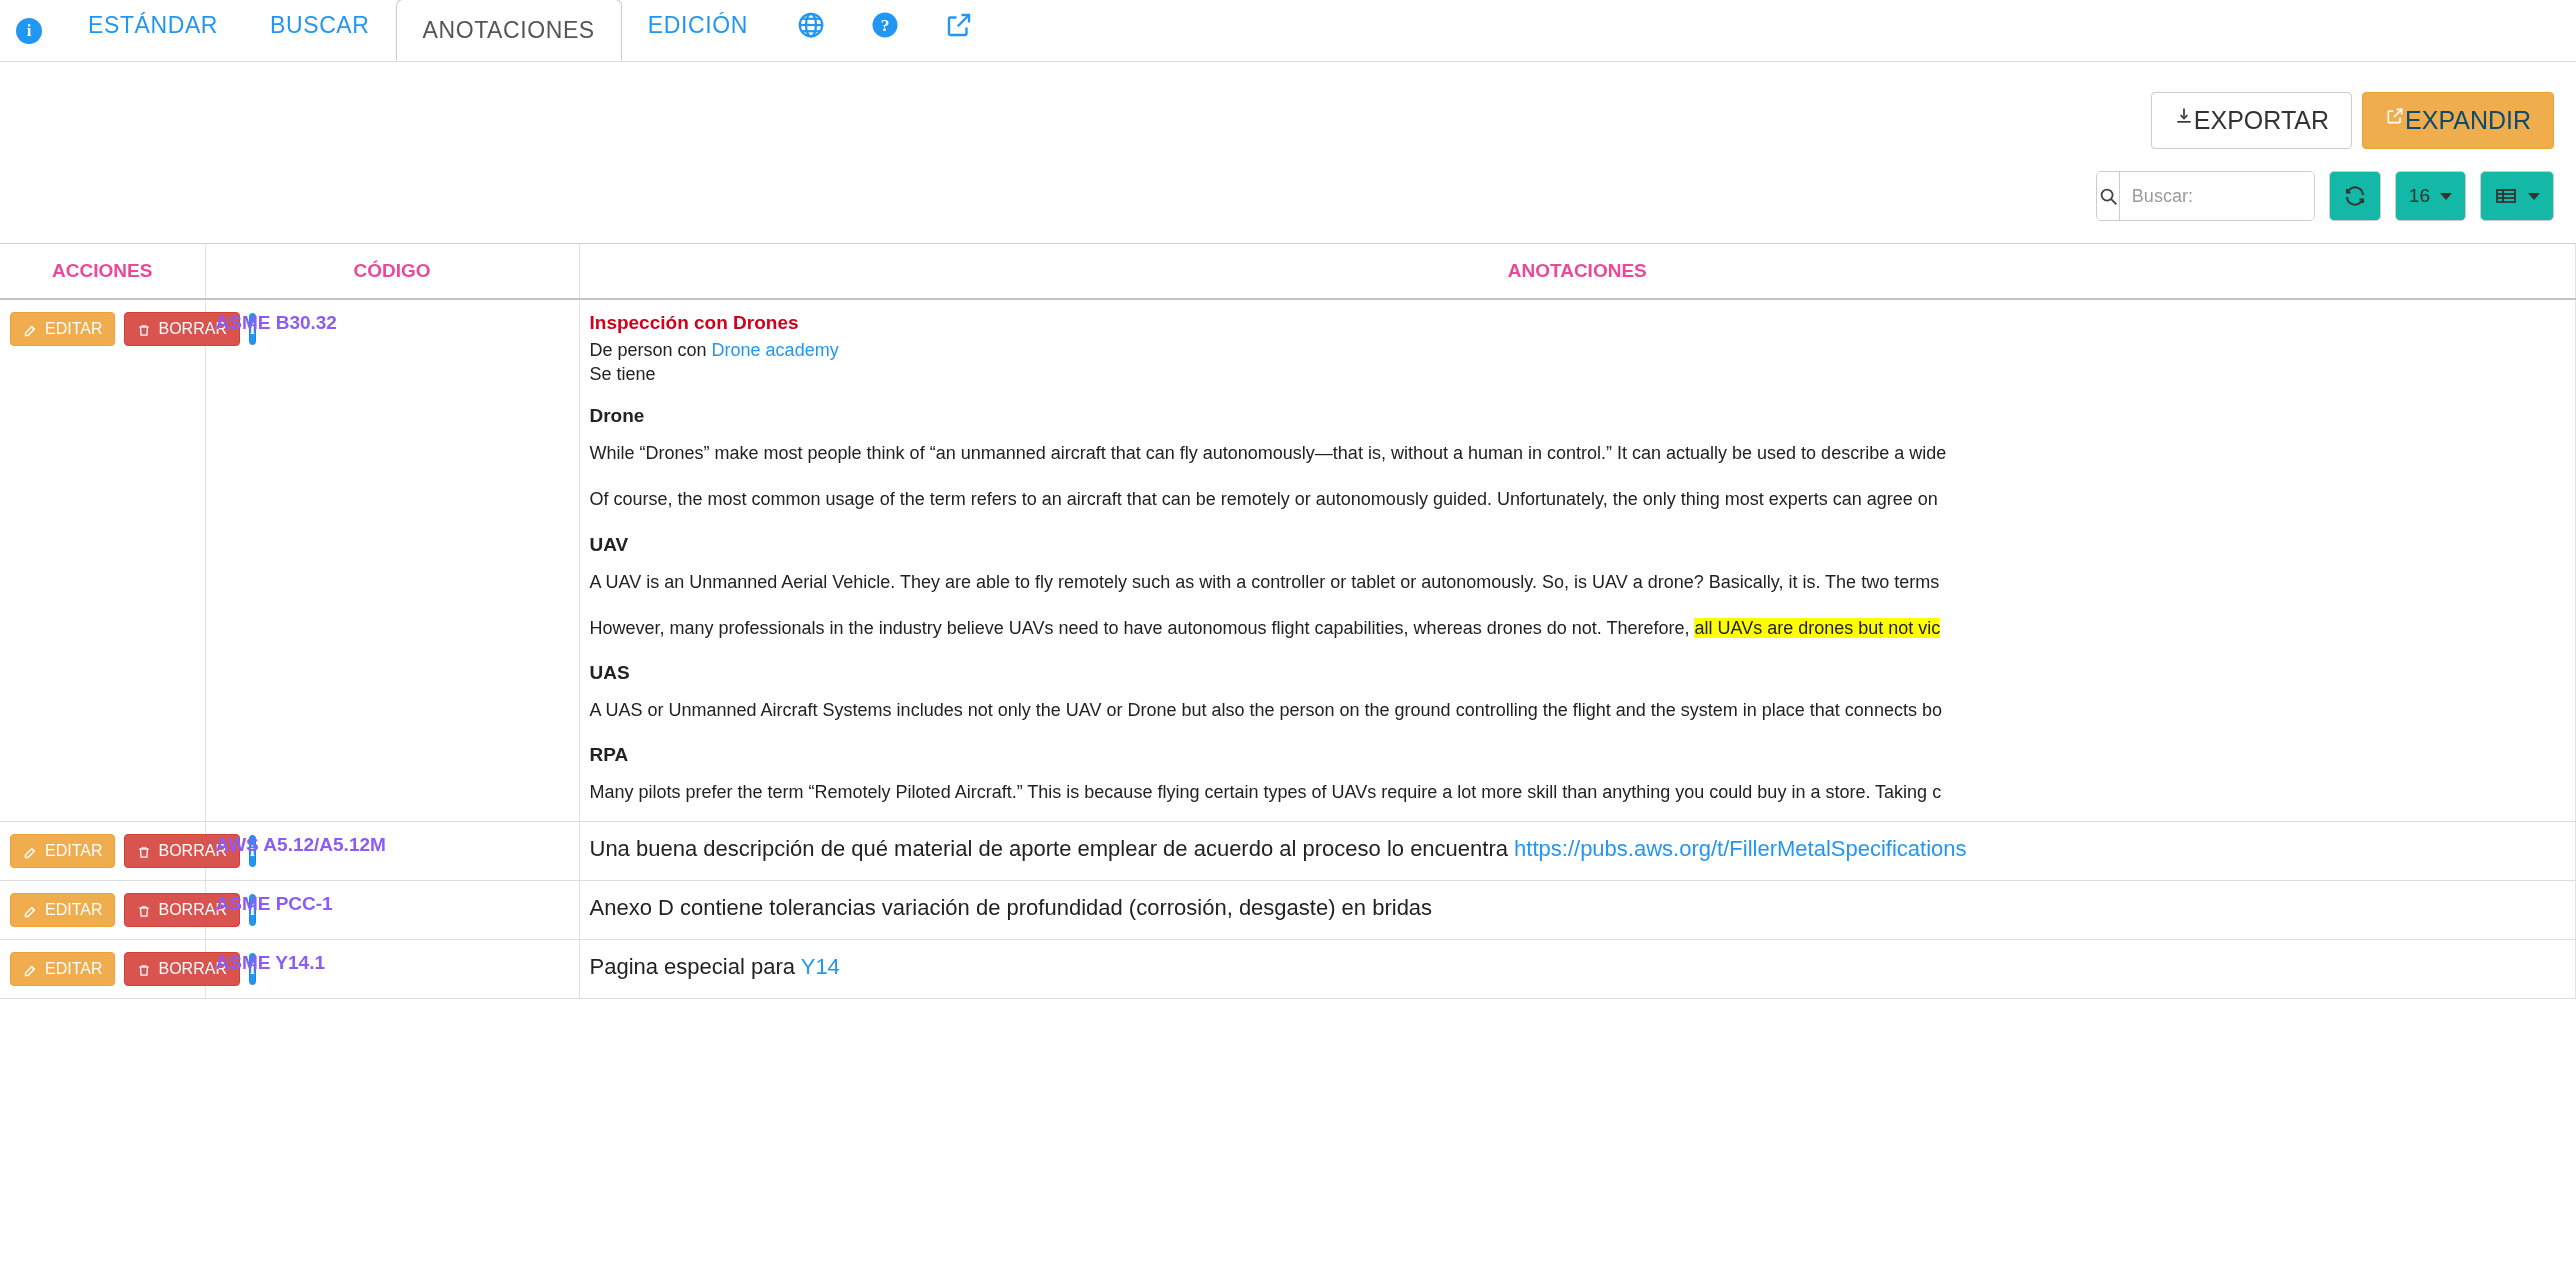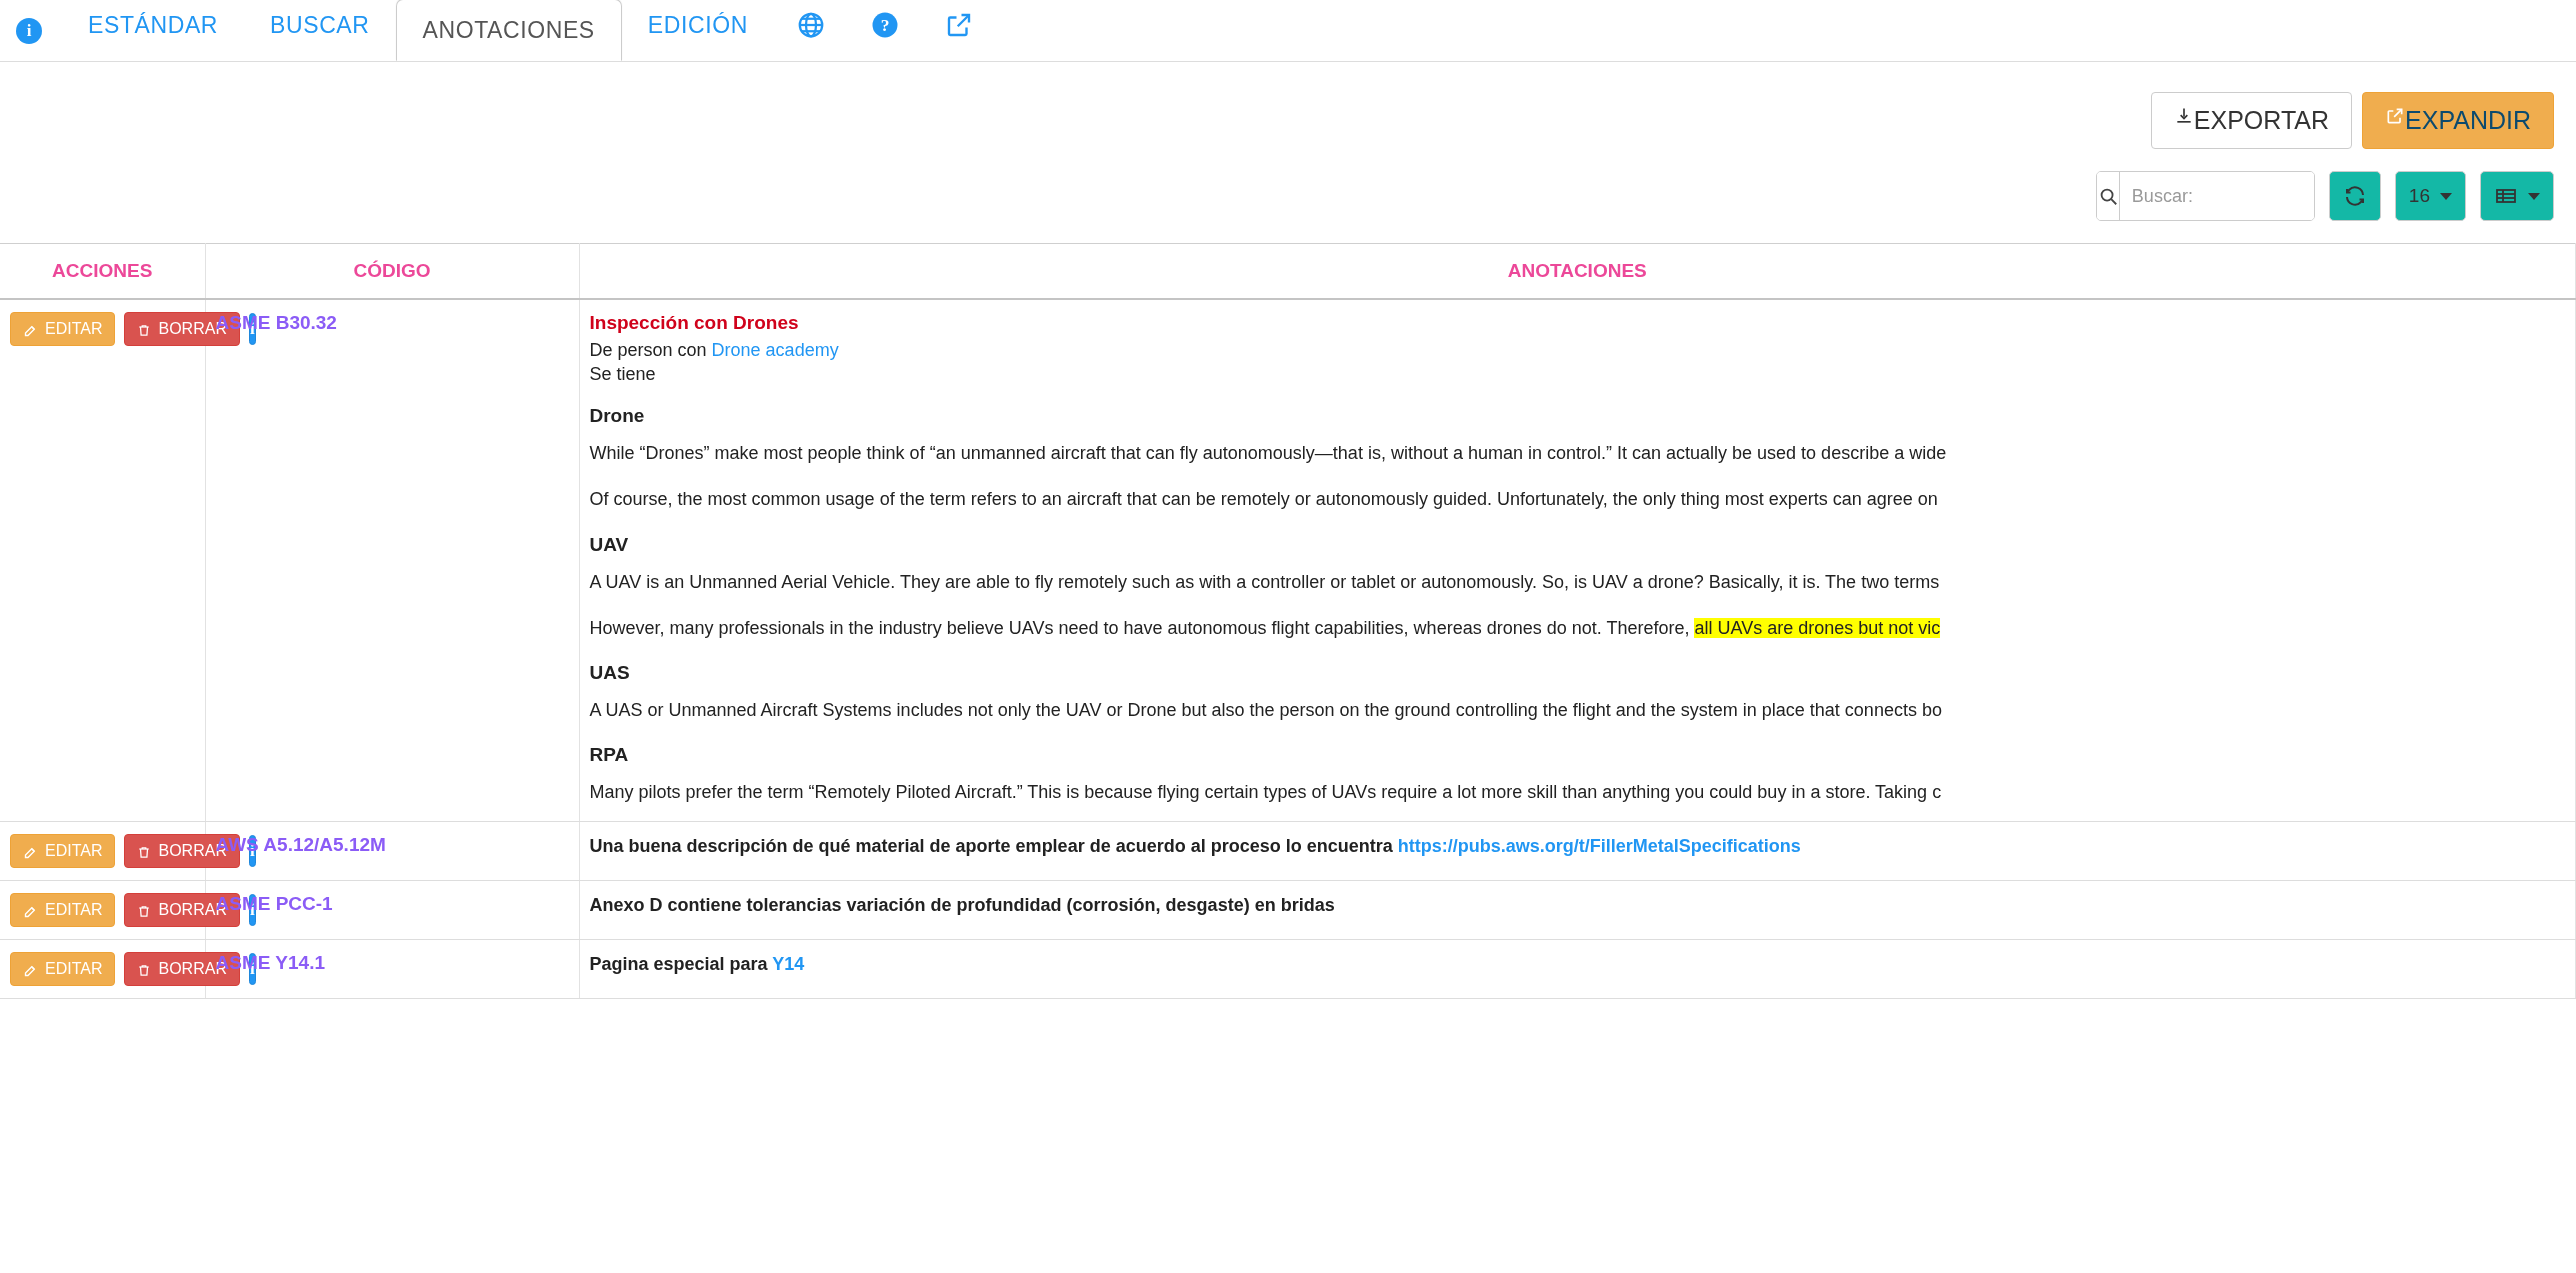--- a/index.html
+++ b/index.html
@@ -237,21 +237,21 @@
     font-weight: bold;
     font-size: 19px;
     margin: 0 0 6px 0;
   }
   .ann-line { margin: 0 0 3px 0; font-size: 18px; }
   .ann-h { font-weight: bold; font-size: 19px; margin: 20px 0 14px 0; }
   .ann-p { margin: 0 0 22px 0; font-size: 18px; line-height: 1.35; white-space: nowrap; }
   .ann-p.last { margin-bottom: 4px; }
   a.link { color: #2196f3; text-decoration: none; }
   .hl { background: #ffff00; }
-  .row-simple { font-size: 18px; line-height: 1.4; white-space: nowrap; font-weight: bold; }
+  .row-simple { font-size: 22px; line-height: 1.4; white-space: nowrap; }
 </style>
 </head>
 <body>
 
 <div class="tabbar">
   <div class="info-badge">i</div>
 
   <div class="tabs">
     <div class="tab">ESTÁNDAR</div>
     <div class="tab">BUSCAR</div>

